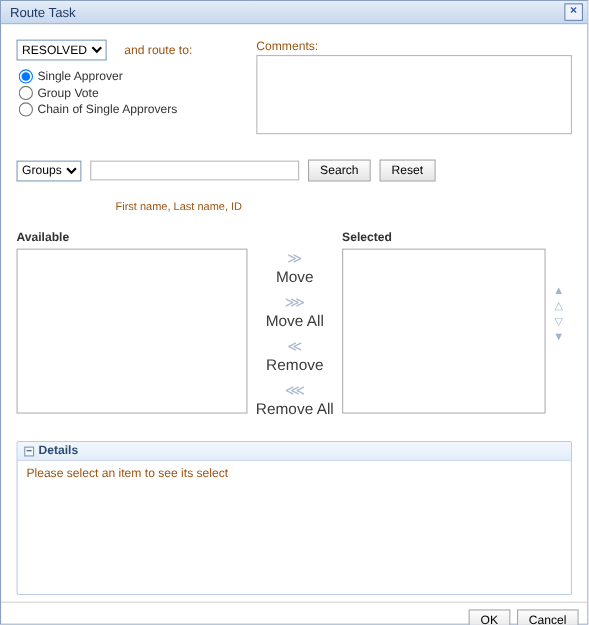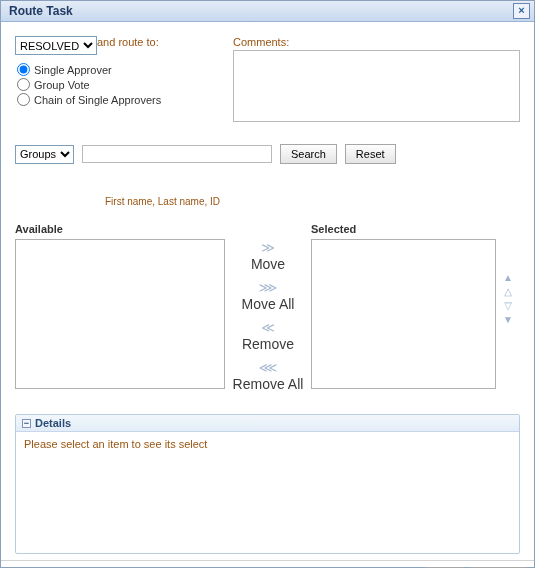--- a/index.html
+++ b/index.html
@@ -20,21 +20,21 @@
   }
   .titlebar {
     background: linear-gradient(#e4ecf7, #c7d8ee);
     border-bottom: 1px solid #99b3d6;
     display: flex;
     align-items: center;
     justify-content: space-between;
     padding: 2px 4px 2px 8px;
   }
   .titlebar .title {
-    font-weight: bold;
+    font-weight: normal;
     font-size: 12px;
     color: #1f3a63;
   }
   .close-btn {
     width: 17px; height: 16px;
     border: 1px solid #6a86b3;
     background: #eef3fb;
     color: #2b5fa3;
     font-weight: bold;
     font-size: 11px;
@@ -43,21 +43,21 @@
     cursor: pointer;
   }
   .body {
     flex: 1;
     padding: 14px 14px 6px 14px;
     display: flex;
     flex-direction: column;
   }
   .top-row { display: flex; gap: 18px; margin-bottom: 20px; }
   .status-col { width: 200px; }
-  .status-line { display: flex; align-items: flex-start; gap: 0; margin-bottom: 6px; }
+  .status-line { display: flex; align-items: center; gap: 16px; margin-bottom: 6px; }
   select.status {
     border: 1px solid #7e9db9;
     font-size: 11px;
     background: #fff;
     height: 19px;
   }
   .route-to-label { color: #9a5513; }
   .radio-list { padding: 2px 0 0 2px; }
   .radio-item { display: flex; align-items: center; gap: 4px; margin-bottom: 2px; }
   .radio-item input { margin:0; }
@@ -65,21 +65,21 @@
   .comments-label { color: #9a5513; margin-bottom: 2px; }
   textarea.comments {
     width: 100%;
     height: 72px;
     border: 1px solid #b9b9b9;
     background: #fff;
     resize: none;
     font-family: inherit;
     font-size: 11px;
   }
-  .search-row { display: flex; align-items: center; gap: 8px; margin-bottom: 16px; }
+  .search-row { display: flex; align-items: center; gap: 8px; margin-bottom: 2px; }
   select.scope {
     border: 1px solid #7e9db9;
     font-size: 11px;
     height: 19px;
     background:#fff;
   }
   input.search-field {
     width: 190px;
     height: 18px;
     border: 1px solid #b9b9b9;

